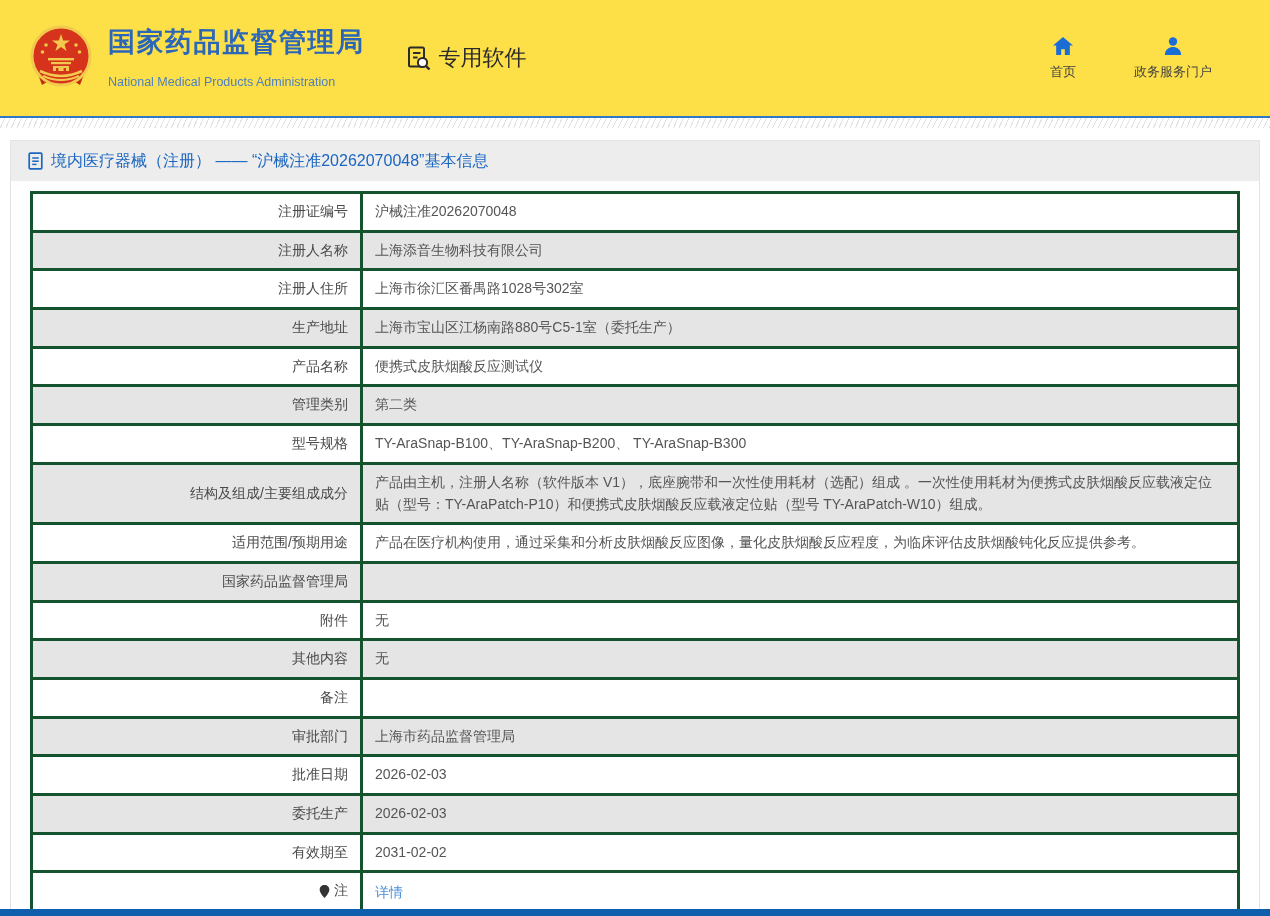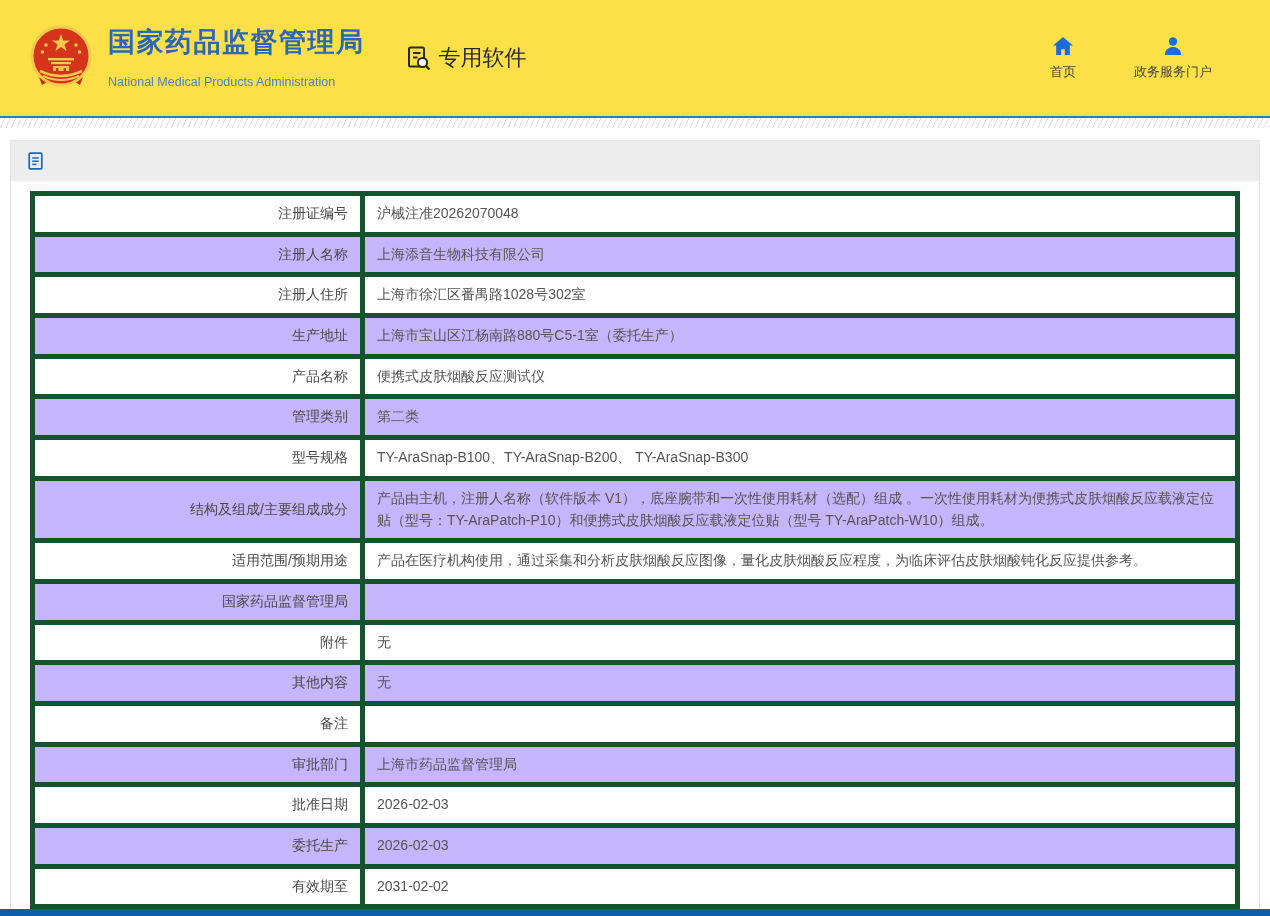--- a/index.html
+++ b/index.html
@@ -64,30 +64,30 @@
     align-items: center;
     gap: 7px;
     padding: 0 17px;
     font-size: 16px;
     color: #1a66c0;
   }
   .table-wrap { padding: 10px 19px 3px 19px; }
   table.info { width: 100%; border-collapse: collapse; table-layout: fixed; }
   col.c-label { width: 330px; }
   td {
-    border: 5px solid #14532d;
+    border: 3px solid #14532d;
     font-size: 14px;
     padding: 7px 12px;
     color: #4c4c4c;
     line-height: 1.55;
     height: 35px;
   }
   td.label { text-align: right; color: #4a4a4a; }
   td.value { text-align: left; color: #555; }
-  tr.even { background: #c4b5fd; }
+  tr.even { background: #e5e5e5; }
   td.label .label-inner { display: inline-flex; align-items: center; gap: 3px; }
   a.detail-link { color: #4a90d9; text-decoration: none; cursor: pointer; font-family: Liberation Mono, monospace; }
 
   
   .footer-bar {
     position: absolute;
     left: 0; right: 0; bottom: 0;
     height: 7px;
     background: #0d5fae;
   }
@@ -152,20 +152,21 @@
 
 <main class="main-area">
   <div class="panel">
     <div class="panel-title">
       <svg width="16" height="18" viewBox="0 0 16 18">
         <rect x="1.2" y="1.2" width="12.6" height="15.6" rx="1" fill="none" stroke="#1a66c0" stroke-width="1.7"></rect>
         <line x1="4.2" y1="6" x2="10.8" y2="6" stroke="#1a66c0" stroke-width="1.5"></line>
         <line x1="4.2" y1="9.2" x2="10.8" y2="9.2" stroke="#1a66c0" stroke-width="1.5"></line>
         <line x1="4.2" y1="12.4" x2="8.5" y2="12.4" stroke="#1a66c0" stroke-width="1.5"></line>
       </svg>
+      <span>境内医疗器械（注册） —— “沪械注准20262070048”基本信息</span>
     </div>
     <div class="table-wrap">
       <table class="info">
         <colgroup>
             <col class="c-label">
             <col>
           </colgroup>
         <tbody id="rows">
             <tr>
               <td class="label"><span class="label-inner">

